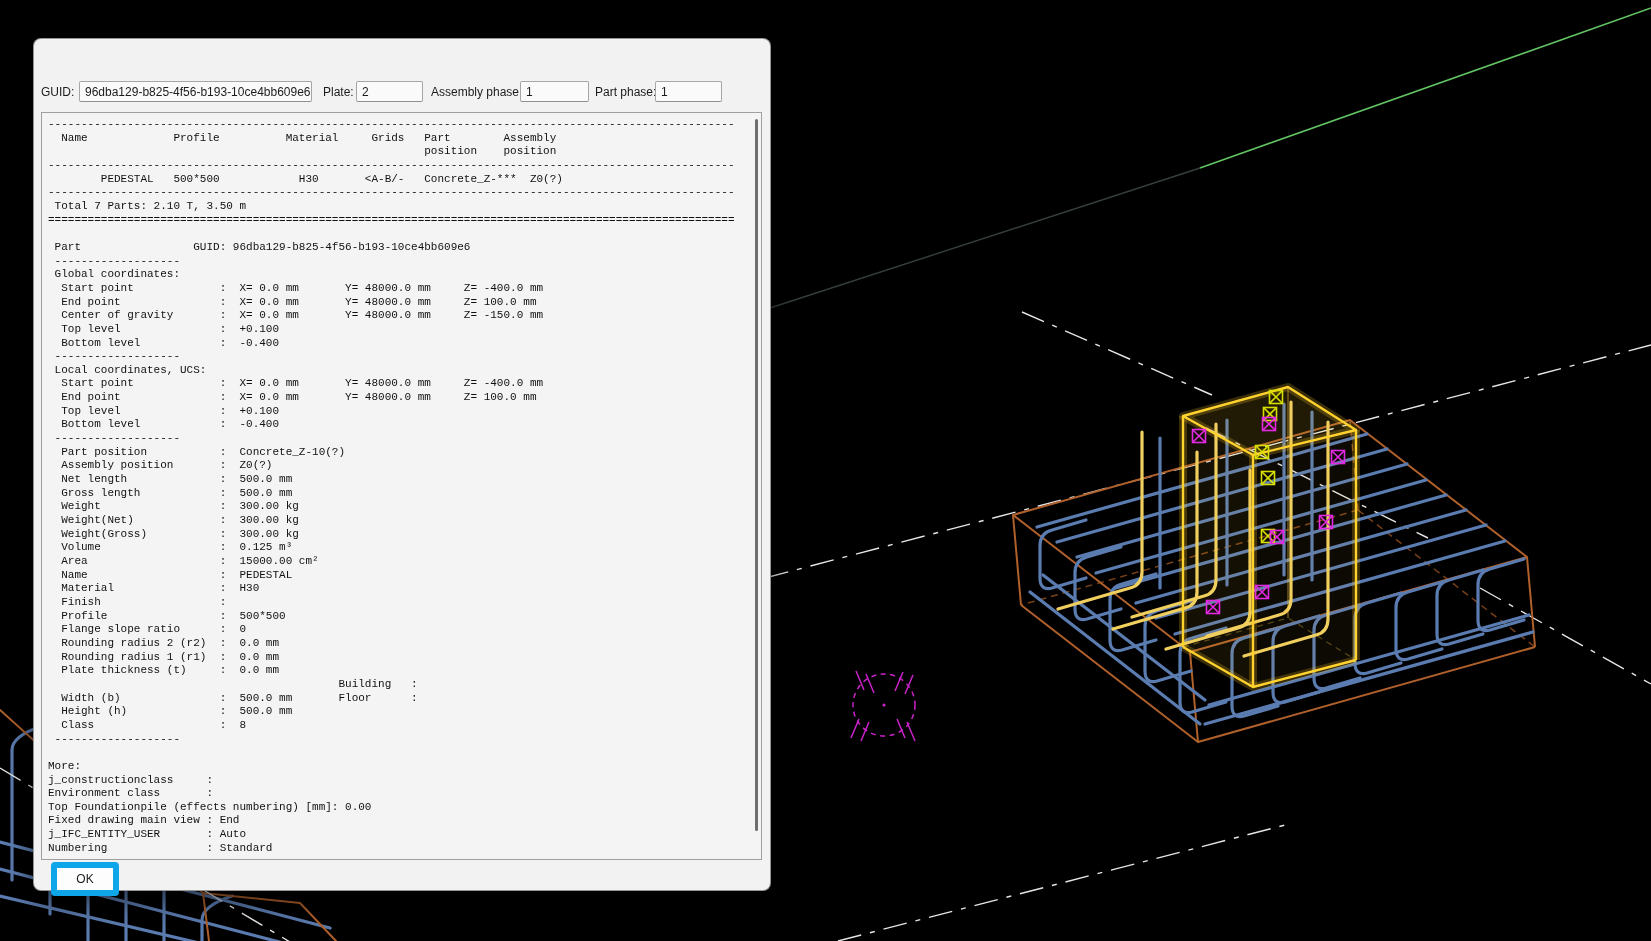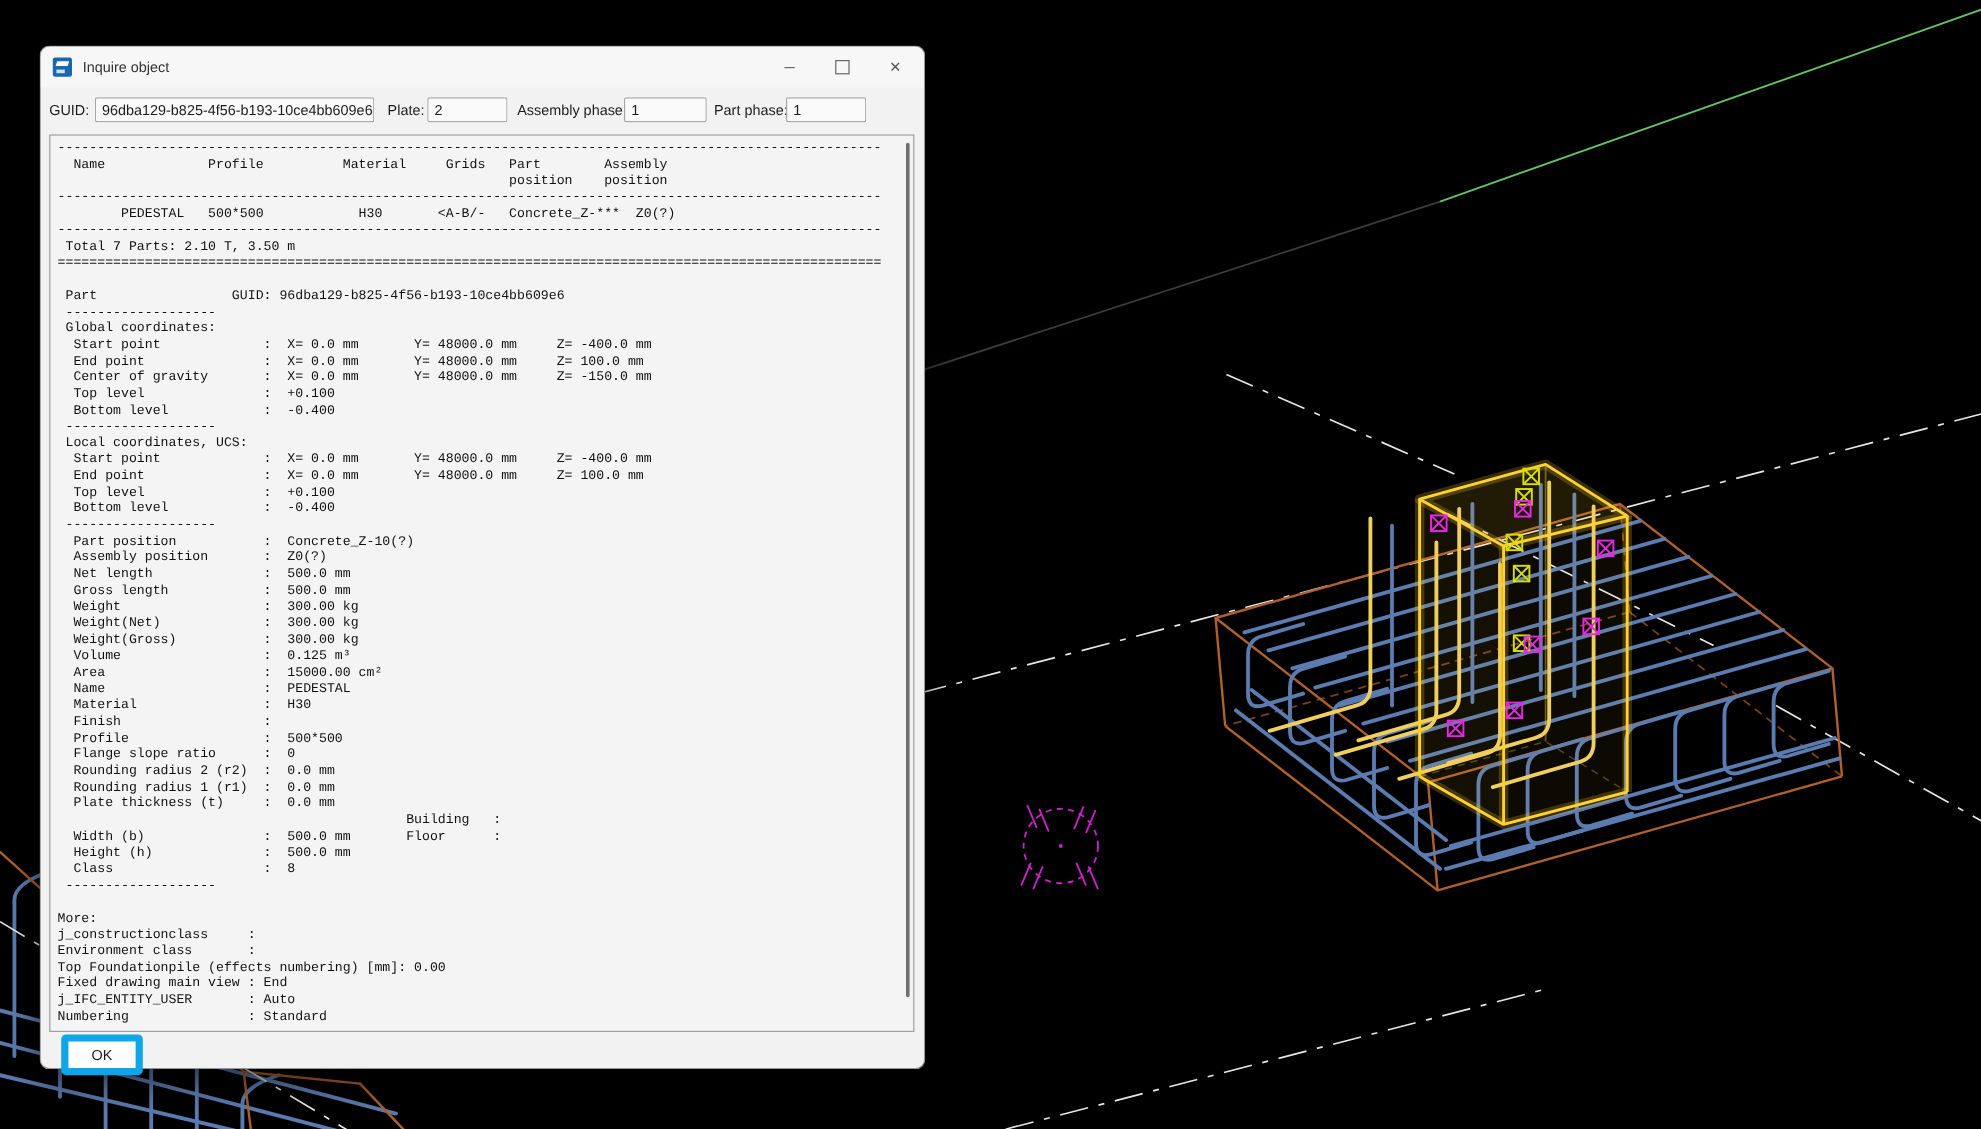--- a/index.html
+++ b/index.html
@@ -215,35 +215,20 @@
     <circle cx="884" cy="705" r="31" stroke-dasharray="5 4.5"></circle>
     <circle cx="884" cy="705" r="1.6" style="fill:var(--reference_circle)" stroke="none"></circle>
     <path d="M895,691 l8,-19 M905,694 l8,-19"></path>
     <path d="M856,671 l8,19 M866,674 l8,19"></path>
     <path d="M851,738 l8,-19 M861,741 l8,-19"></path>
     <path d="M897,719 l8,19 M907,722 l8,19"></path>
   </g>
 </svg>
 
 <div class="dialog">
-  <div class="titlebar">
-    <span class="app-icon"></span>
-    <span class="title-text">Inquire object</span>
-    <div class="controls">
-      <div class="ctrl">
-        <span>─</span>
-      </div>
-      <div class="ctrl">
-        <span class="sq"></span>
-      </div>
-      <div class="ctrl">
-        <span>✕</span>
-      </div>
-    </div>
-  </div>
 
   <div class="fieldrow">
     <span class="lbl" style="left:7px">GUID:</span>
     <div class="inputbox" style="left:45px;width:233px">96dba129-b825-4f56-b193-10ce4bb609e6</div>
     <span class="lbl" style="left:289px">Plate:</span>
     <div class="inputbox" style="left:322px;width:67px">2</div>
     <span class="lbl" style="left:397px">Assembly phase:</span>
     <div class="inputbox" style="left:486px;width:69px">1</div>
     <span class="lbl" style="left:561px">Part phase:</span>
     <div class="inputbox" style="left:621px;width:67px">1</div>

